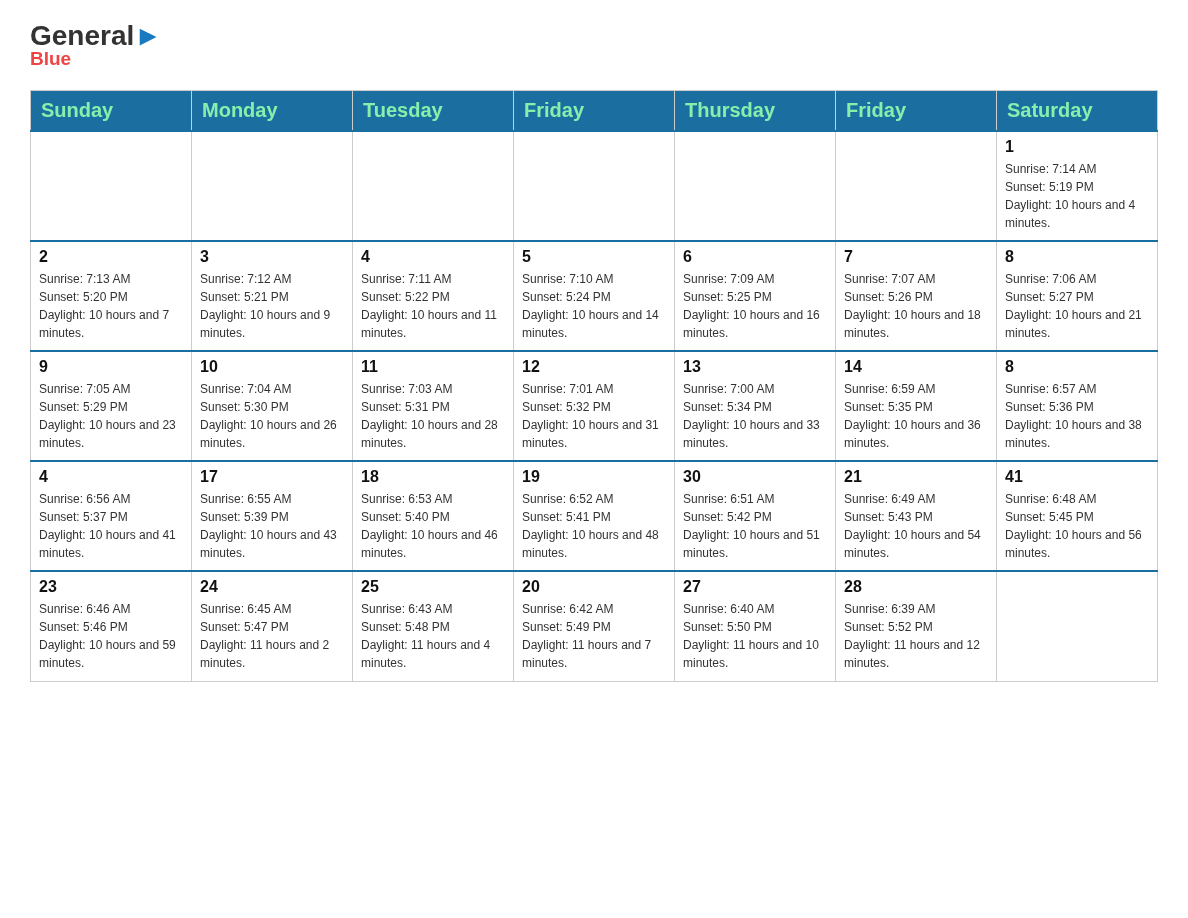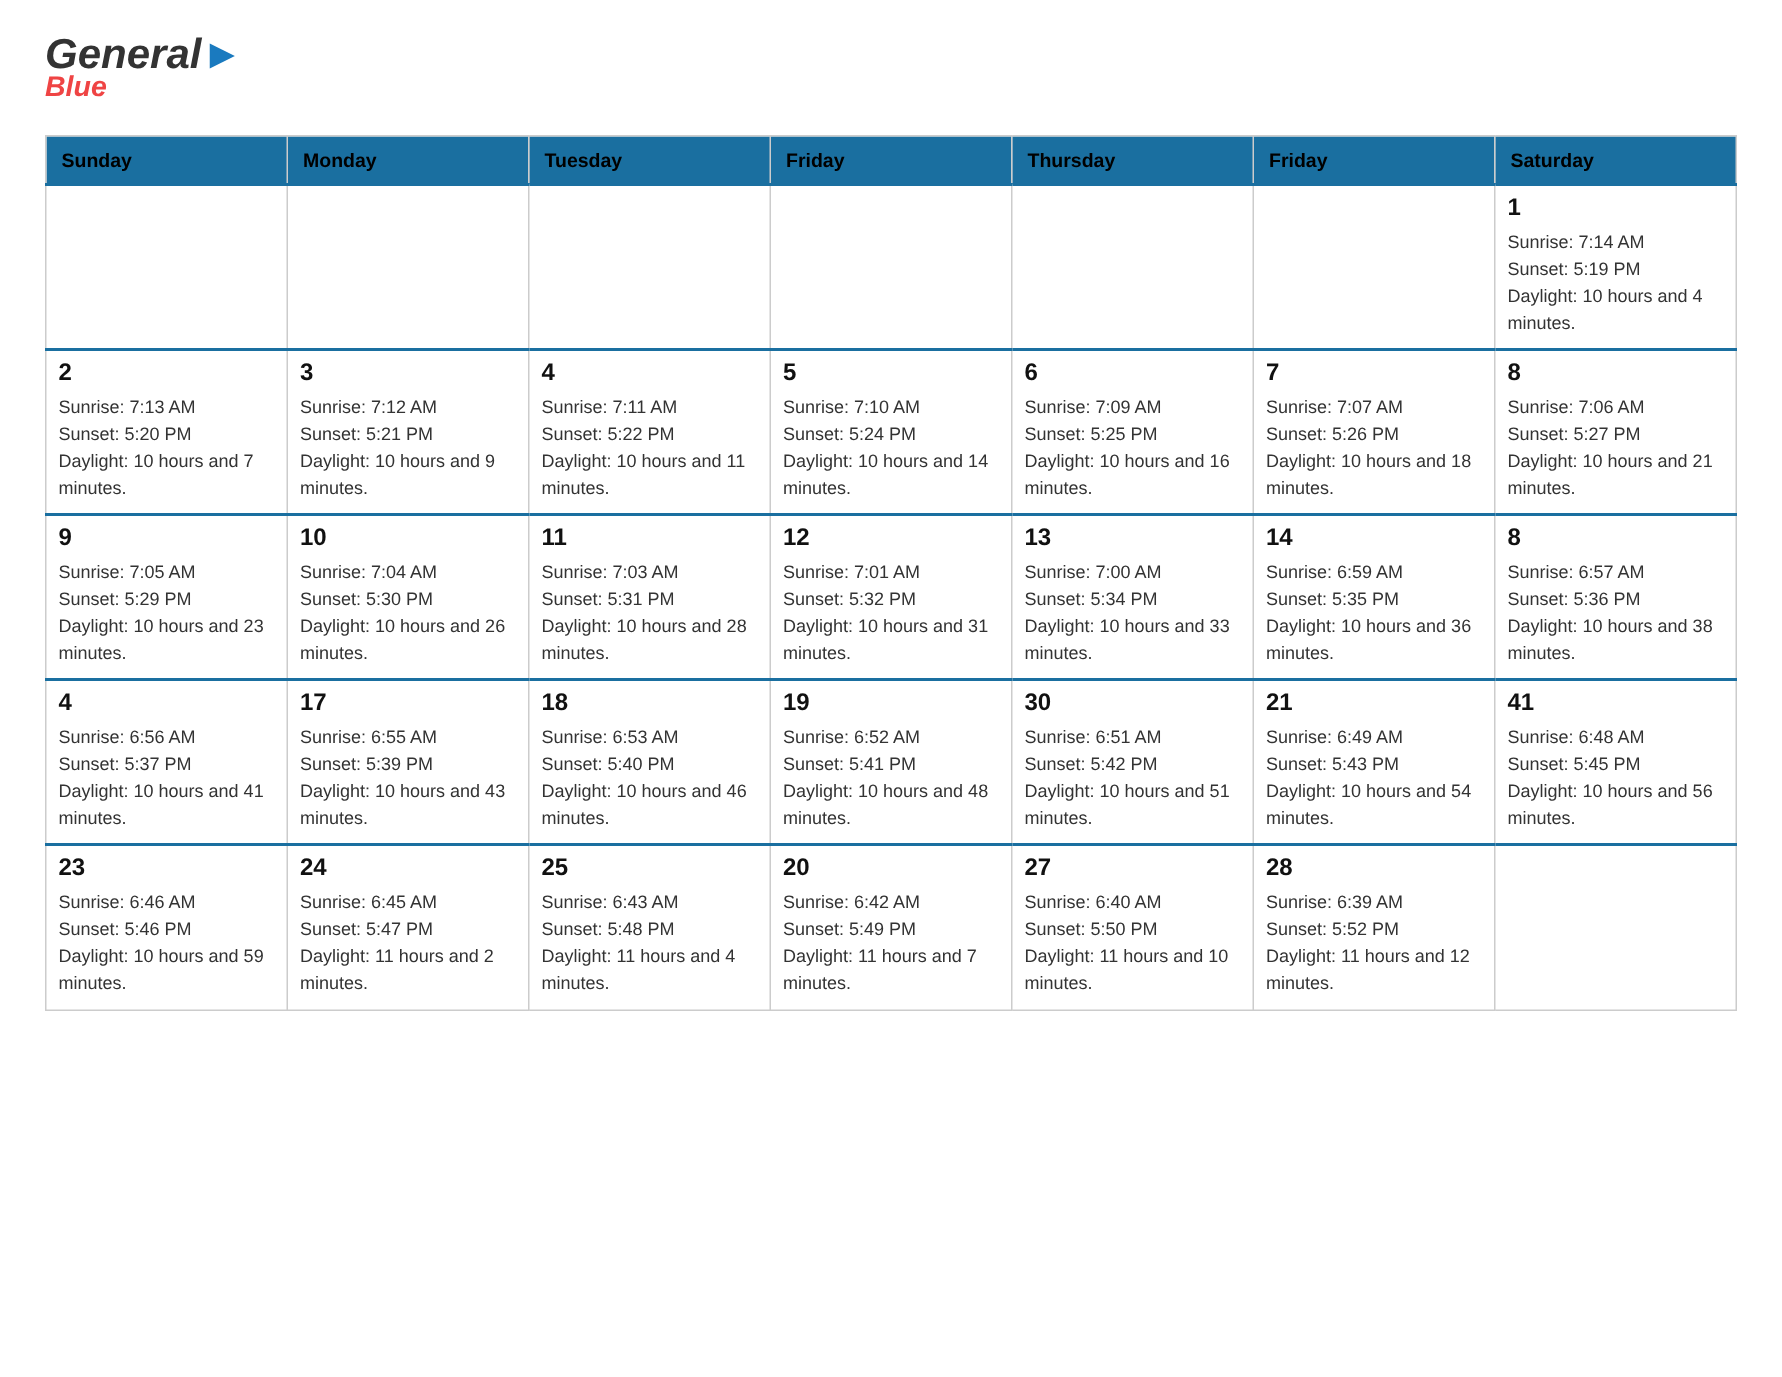--- a/index.html
+++ b/index.html
@@ -13,21 +13,20 @@
     .header {
       display: flex;
       justify-content: space-between;
       align-items: flex-start;
       margin-bottom: 20px;
     }
     .logo {
       display: flex;
       flex-direction: column;
       align-items: flex-start;
-      font-style: italic;
     }
     .logo-general {
       font-size: 28px;
       font-weight: bold;
       color: #333;
     }
     .logo-general span.blue-arrow {
       color: #1a7abf;
     }
     .logo-blue {
@@ -48,24 +47,24 @@
       font-size: 20px;
       color: #444;
       margin-top: 4px;
     }
     .calendar {
       width: 100%;
       border-collapse: collapse;
     }
     .calendar th {
       background-color: #1a6fa0;
-      color: #000000;
+      color: #86efac;
       text-align: left;
       padding: 8px 10px;
-      font-size: 13px;
+      font-size: 20px;
       font-weight: bold;
       border: 1px solid #ccc;
       margin-top: 25px;
     }
     .calendar td {
       vertical-align: top;
       border: 1px solid #ccc;
       padding: 6px 8px;
       width: 14.28%;
       height: 110px;

